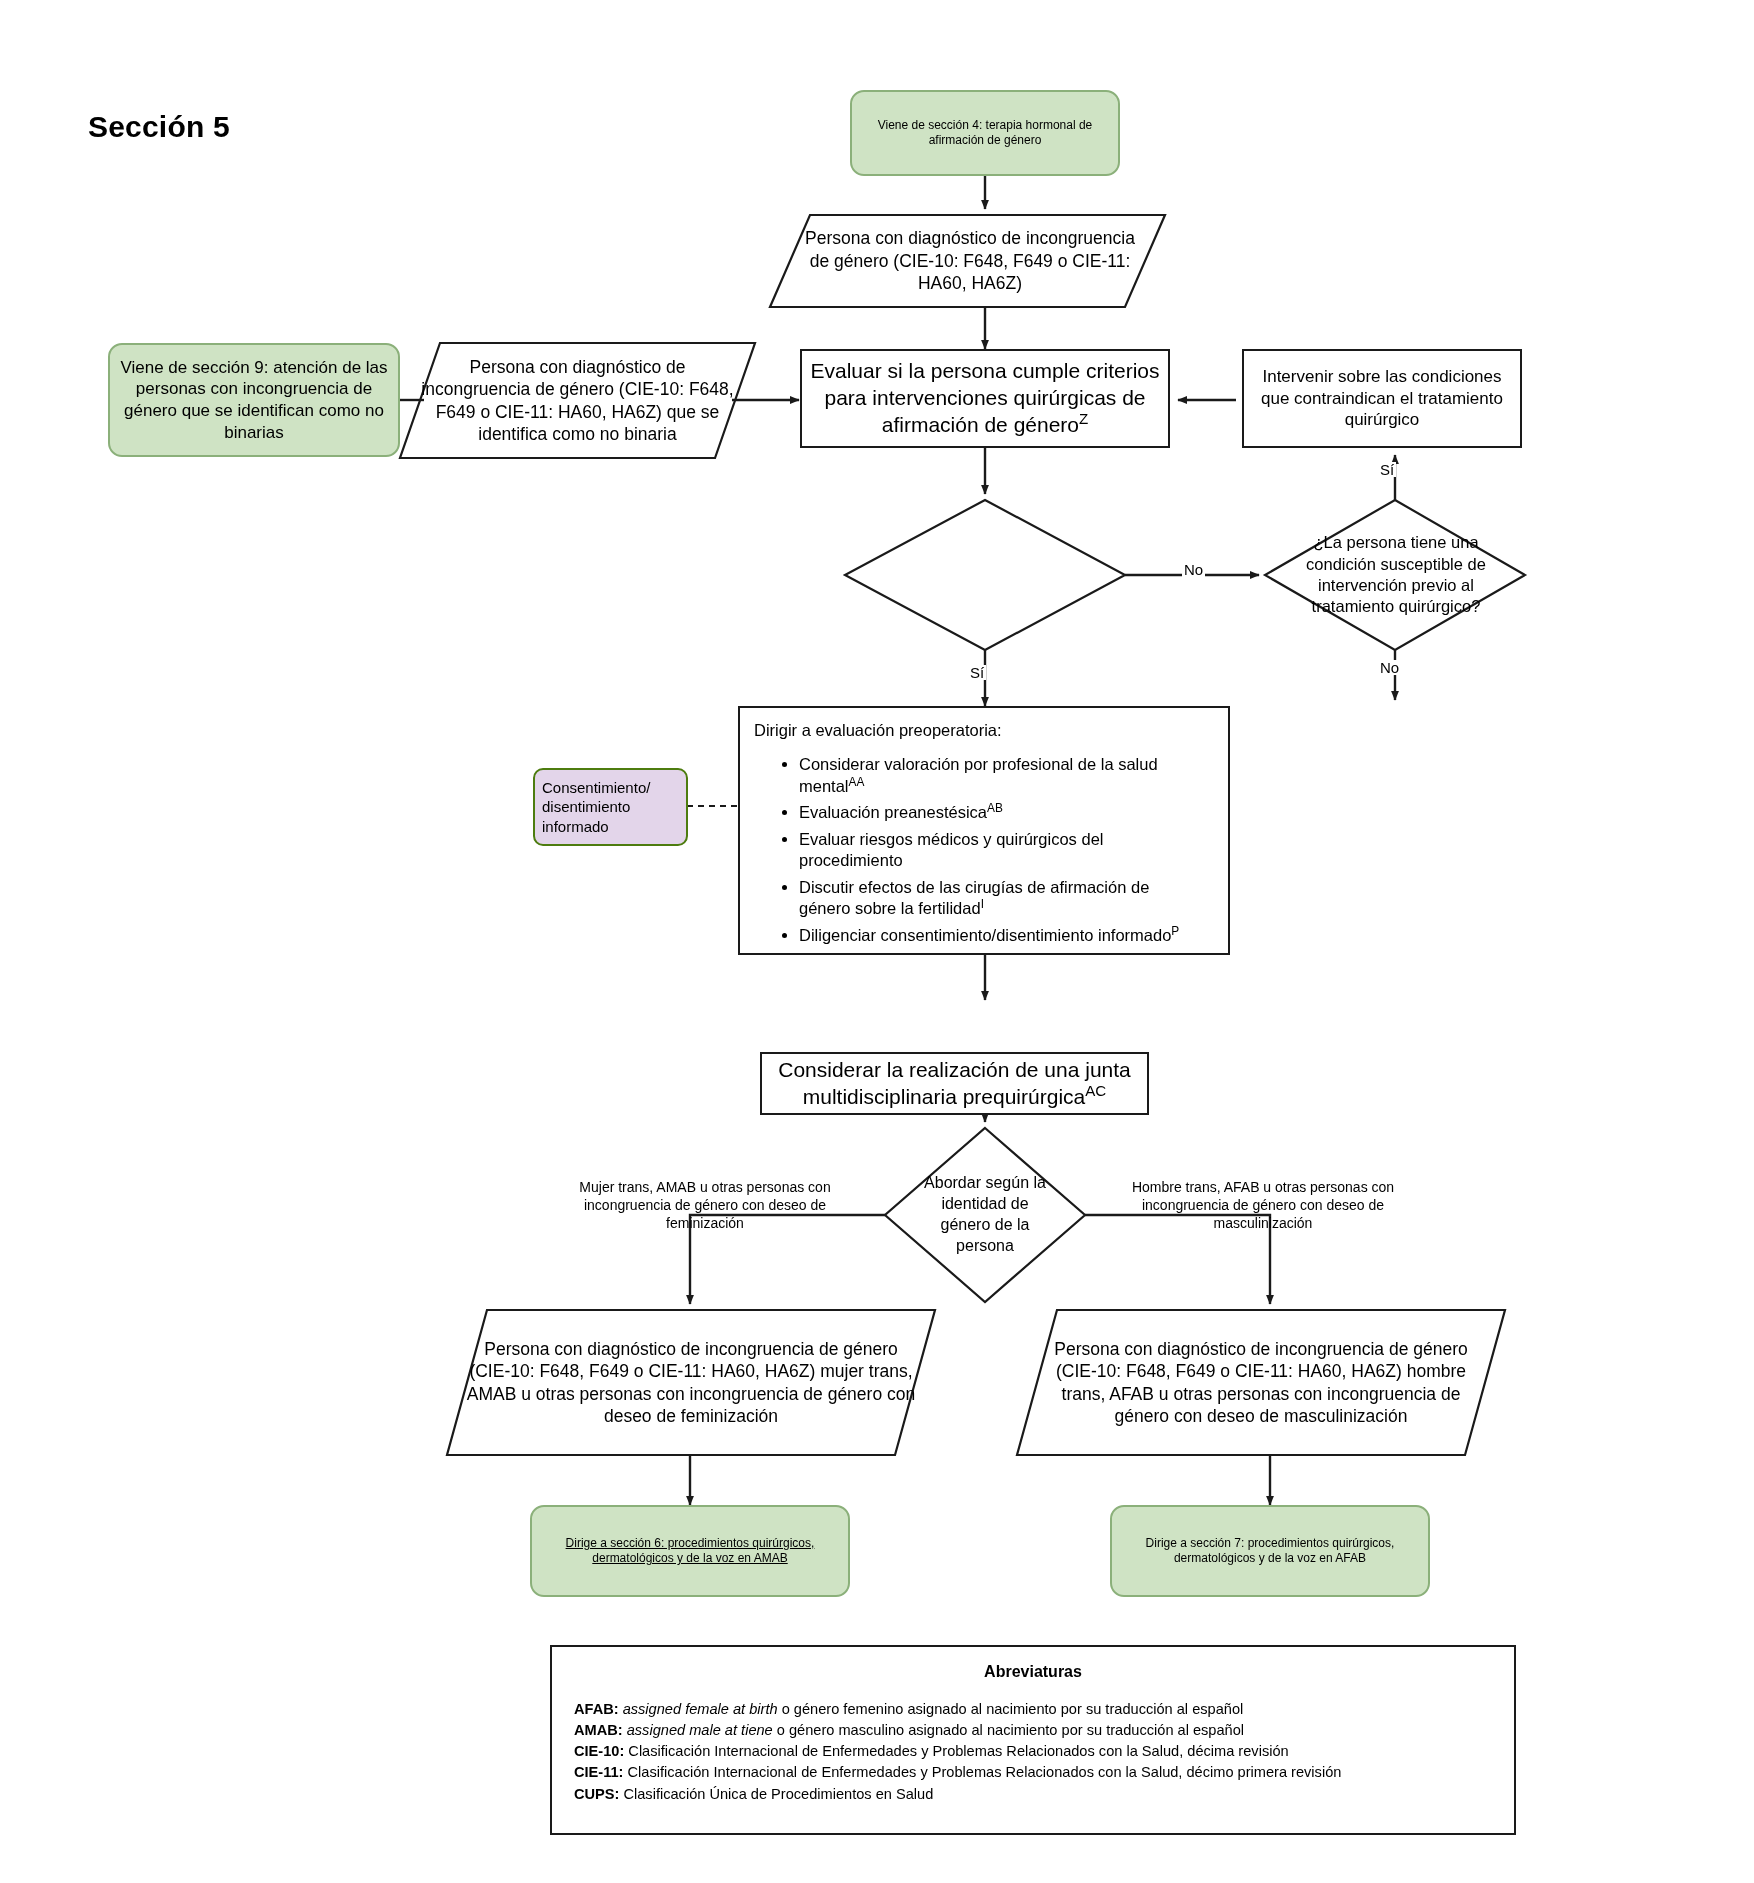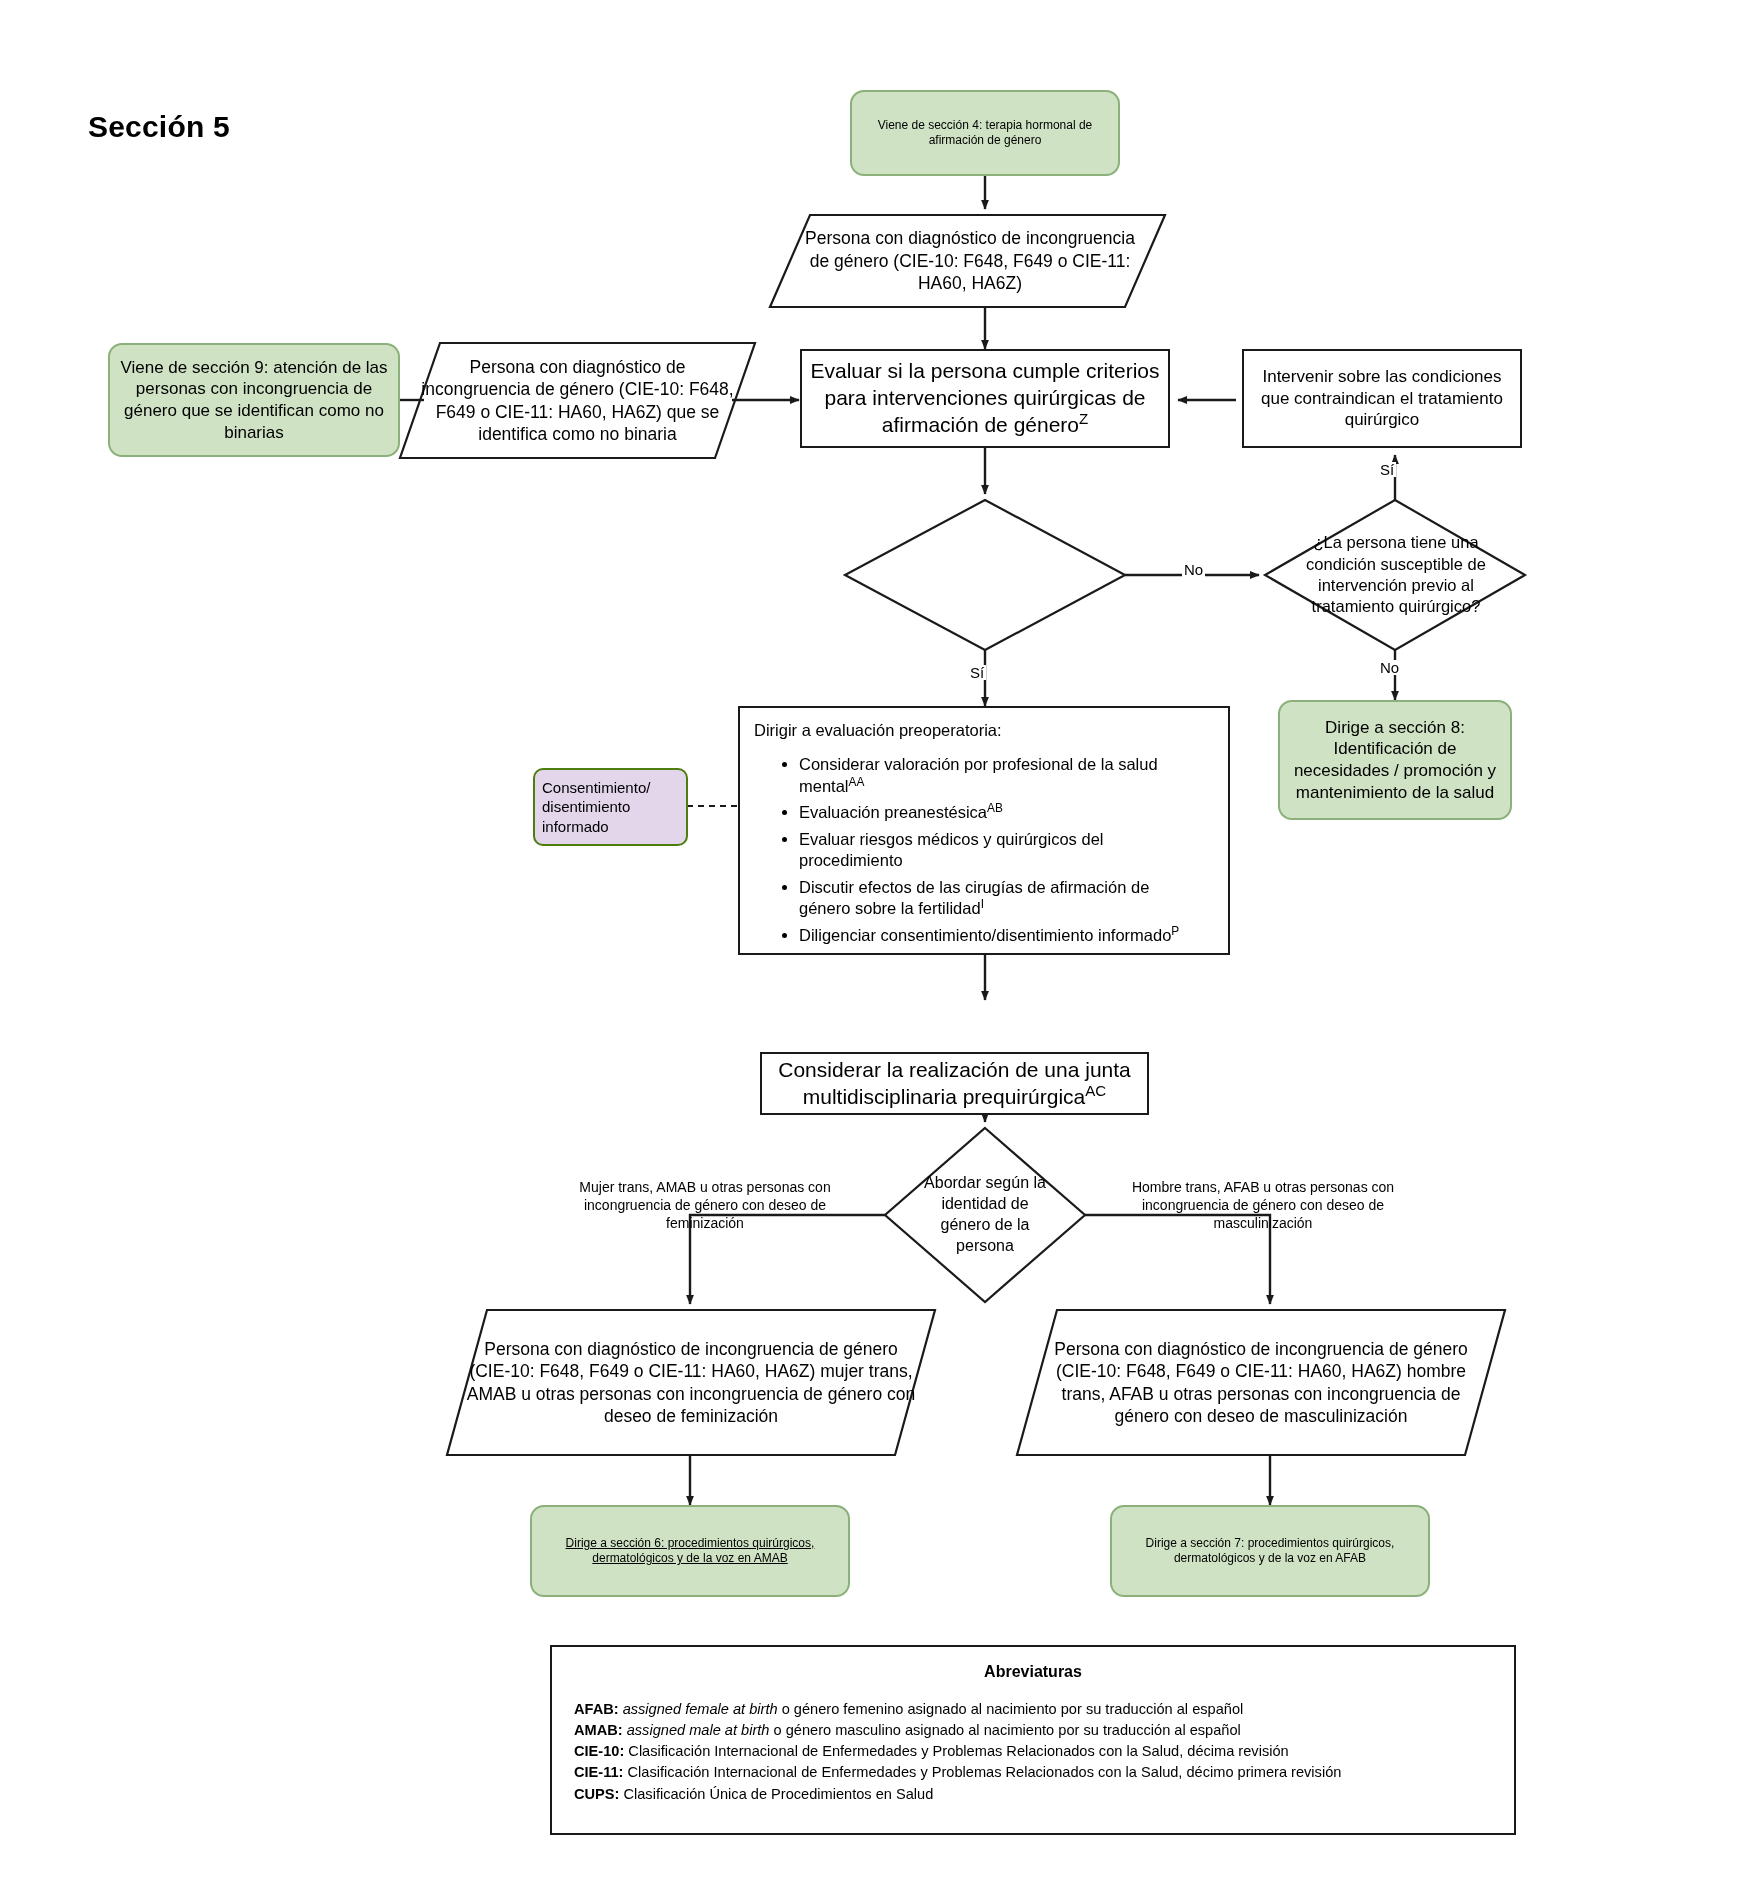--- a/index.html
+++ b/index.html
@@ -228,21 +228,20 @@
   <div class="node proc" style="left:1242px; top:349px; width:280px; height:99px; font-size:17px;">Intervenir sobre las condiciones que contraindican el tratamiento quirúrgico</div>
 
 
   <div class="dia-text" style="left:1278px; top:505px; width:236px; height:140px;">¿La persona tiene  una condición susceptible de intervención previo al tratamiento quirúrgico?</div>
 
   <div class="edge-label" style="left:1182px; top:562px;">No</div>
   <div class="edge-label" style="left:968px; top:665px;">Sí</div>
   <div class="edge-label" style="left:1378px; top:462px;">Sí</div>
   <div class="edge-label" style="left:1378px; top:660px;">No</div>
 
-  <div class="node term" style="left:1278px; top:700px; width:234px; height:120px; font-size:17px;">Dirige a sección 8:  Identificación de necesidades / promoción y mantenimiento de la salud</div>
 
   <div class="node note" style="left:533px; top:768px; width:155px; height:78px; text-align:left; justify-content:flex-start;">Consentimiento/ disentimiento informado</div>
 
   <div class="listbox" style="left:738px; top:706px; width:492px; height:249px;">
     <div class="lead">Dirigir a evaluación preoperatoria:</div>
     <ul>
       <li><span>Considerar valoración por profesional de la salud mental</span><sup>AA</sup></li>
       <li><span>Evaluación preanestésica</span><sup>AB</sup></li>
       <li><span>Evaluar riesgos médicos y quirúrgicos del procedimiento</span><sup></sup></li>
       <li><span>Discutir efectos de las cirugías de afirmación de género sobre la fertilidad</span><sup>I</sup></li>
@@ -263,19 +262,19 @@
 
   <div class="para-text" style="left:1032px; top:1310px; width:458px; height:145px;">Persona con diagnóstico de incongruencia de género (CIE-10: F648, F649 o CIE-11: HA60, HA6Z) hombre trans, AFAB u otras personas con incongruencia de género con deseo de masculinización</div>
 
   <div class="node term" style="left:530px; top:1505px; width:320px; height:92px;text-decoration:underline;">Dirige a sección 6: procedimientos quirúrgicos, dermatológicos y de la voz en AMAB</div>
 
   <div class="node term" style="left:1110px; top:1505px; width:320px; height:92px;">Dirige a sección 7: procedimientos quirúrgicos, dermatológicos y de la voz en AFAB</div>
 
   <div class="abbrbox" style="left:550px; top:1645px; width:966px; height:190px;">
     <div class="abbr-title">Abreviaturas</div>
     <div class="abbr-row"><span class="abbr-key">AFAB:</span> <span class="abbr-it">assigned female at birth</span><span> o género femenino asignado al nacimiento por su traducción al español</span></div>
-    <div class="abbr-row"><span class="abbr-key">AMAB:</span> <span class="abbr-it">assigned male at birth</span><span> o género masculino asignado al nacimiento por su traducción al español</span></div>
+    <div class="abbr-row"><span class="abbr-key">AMAB:</span> <span class="abbr-it">assigned male at tiene</span><span> o género masculino asignado al nacimiento por su traducción al español</span></div>
     <div class="abbr-row"><span class="abbr-key">CIE-10:</span><span> Clasificación Internacional de Enfermedades y Problemas Relacionados con la Salud, décima revisión</span></div>
     <div class="abbr-row"><span class="abbr-key">CIE-11:</span><span> Clasificación Internacional de Enfermedades y Problemas Relacionados con la Salud, décimo primera revisión</span></div>
     <div class="abbr-row"><span class="abbr-key">CUPS:</span><span> Clasificación Única de Procedimientos en Salud</span></div>
   </div>
 
 </div>
 
 </body></html>

